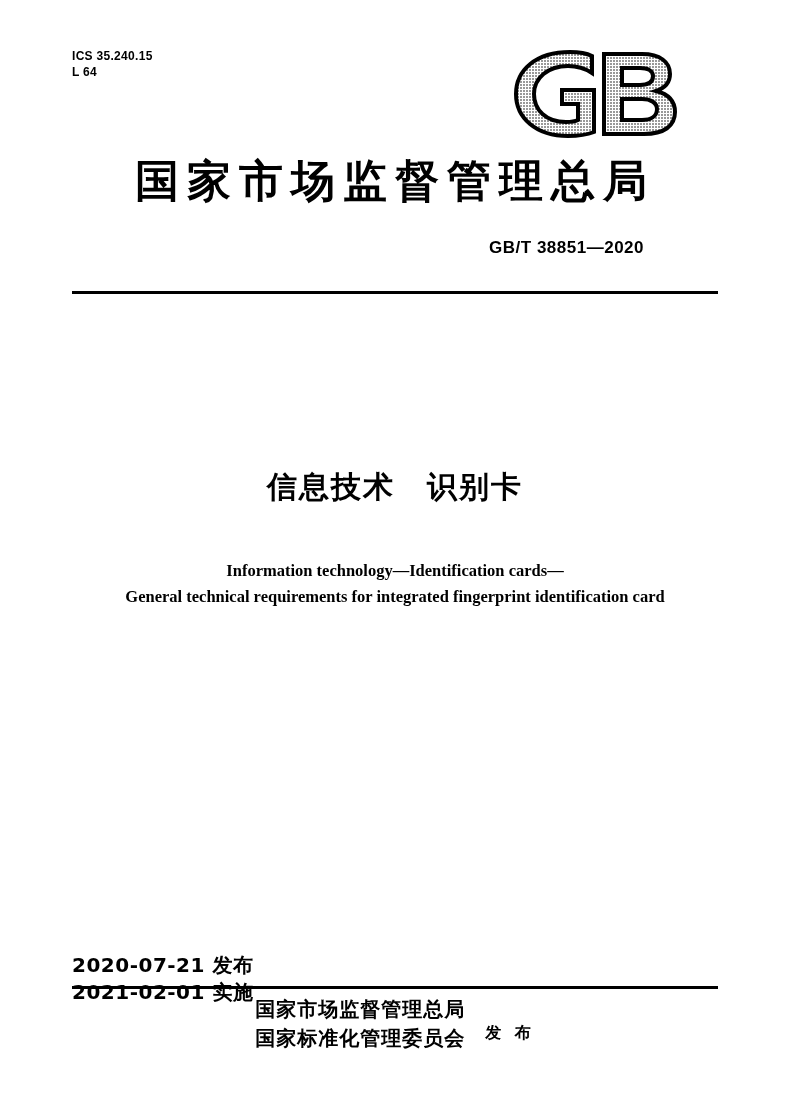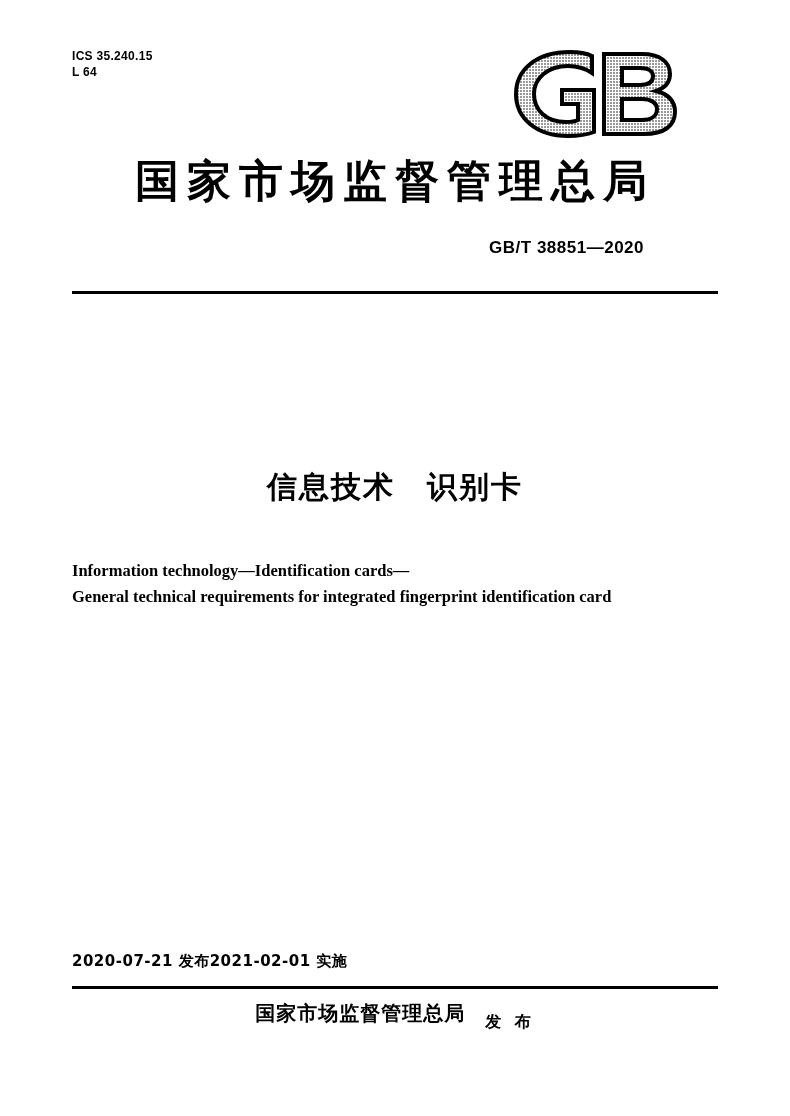--- a/index.html
+++ b/index.html
@@ -98,42 +98,44 @@
     line-height: 46px;
     white-space: nowrap;
   }
 
   
   .en-title {
     position: absolute;
     left: 72px;
     top: 558px;
     width: 646px;
+    text-align: center;
   }
   .en-title-line {
     font-family: "Liberation Serif", serif;
     font-weight: bold;
     font-size: 16.5px;
     line-height: 26px;
     white-space: nowrap;
   }
 
   
   .date-row {
     position: absolute;
     left: 72px;
     top: 952px;
     width: 646px;
     display: flex;
-    justify-content: flex-start;
+    justify-content: center;
     align-items: baseline;
     font-family: "DejaVu Sans", sans-serif;
     font-weight: bold;
-    font-size: 15px;
+    font-size: 20px;
     letter-spacing: 0.5px;
+    flex-direction: column;
   }
 
   
   .rule-bottom {
     position: absolute;
     left: 72px;
     top: 986px;
     width: 646px;
     height: 3px;
     background: #000;
@@ -213,17 +215,18 @@
   <div class="date-row">
     <div>2020-07-21 发布</div>
     <div>2021-02-01 实施</div>
   </div>
 
   <div class="rule-bottom"></div>
 
   <div class="issuer">
     <div class="issuer-names">
       <div>国家市场监督管理总局</div>
+      <div>国家标准化管理委员会</div>
     </div>
     <div class="issuer-publish">发 布</div>
   </div>
 
 </div>
 
 </body></html>

